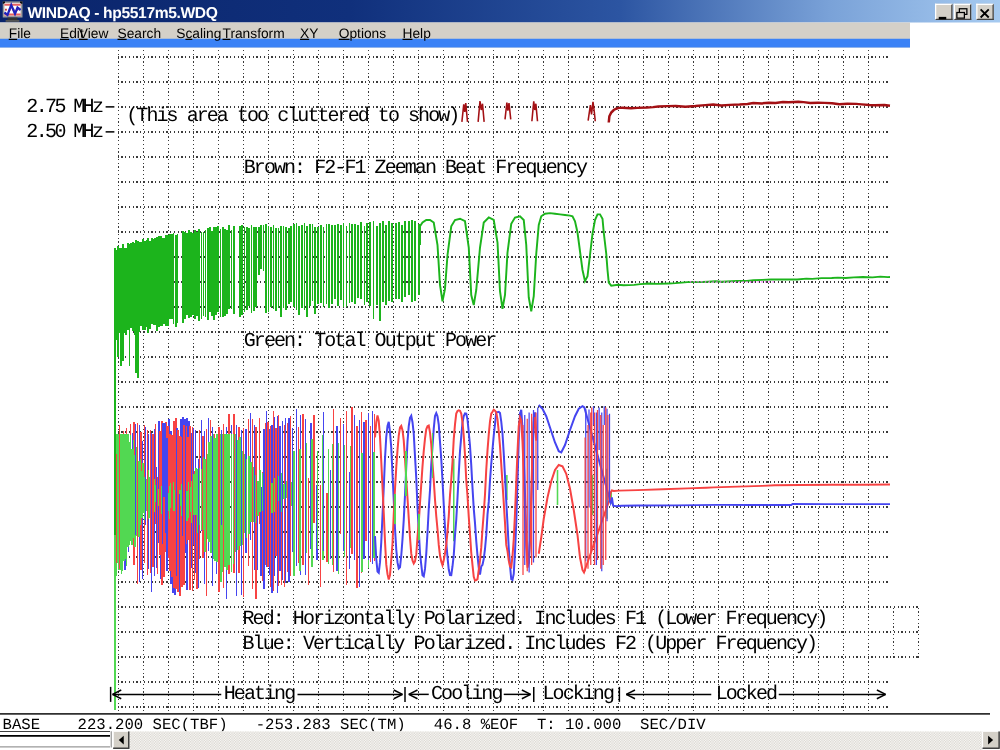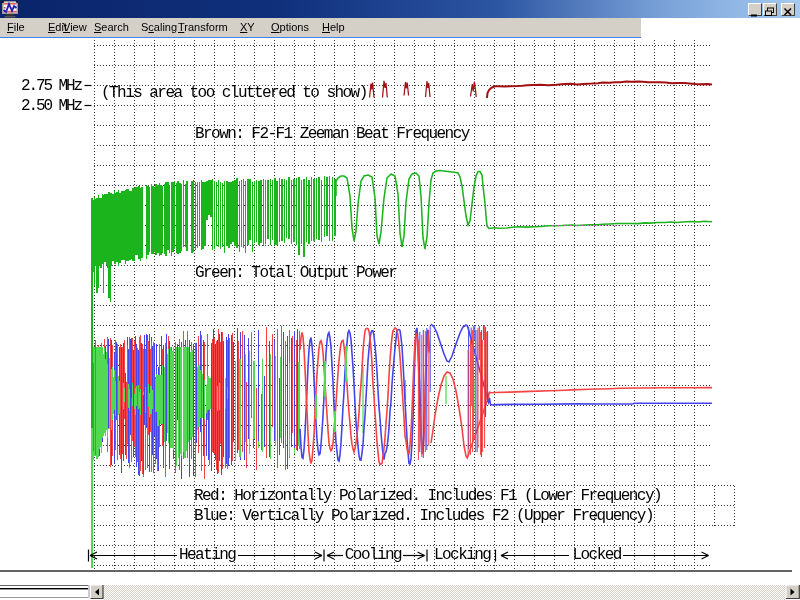--- a/index.html
+++ b/index.html
@@ -4,22 +4,22 @@
 html,body { width:800px; height:600px; overflow:hidden; background:#fff;
   font-family:"Liberation Sans", sans-serif; }
 #win { position:relative; width:800px; height:600px; }
 #title { position:absolute; left:0; top:0; width:800px; height:18px;
   background:linear-gradient(to right,#0a246a 0%,#10307c 35%,#2c55a2 62%,#7aa2d8 83%,#a6caf0 100%); }
 #title .cap { position:absolute; left:22px; top:2.5px; color:#fff; font-size:12.5px;
   font-weight:bold; letter-spacing:-0.3px; white-space:pre; }
 .wbtn { position:absolute; top:3px; width:14px; height:13px; background:#d4d0c8;
   border-top:1px solid #fff; border-left:1px solid #fff;
   border-right:1px solid #404040; border-bottom:1px solid #404040; }
-#menubar { position:absolute; left:0; top:18px; width:641px; height:20px;
-  background:#d4d0c8; border-bottom:1px solid #3b82f6; }
+#menubar { position:absolute; left:0; top:18px; width:728px; height:20px;
+  background:#d4d0c8; border-bottom:7px solid #3b82f6; }
 .mi { position:absolute; top:3px; font-size:11px; color:#000; }
 #plot { position:absolute; left:0; top:0; }
 .gd line { stroke:#3a3a3a; stroke-width:1; stroke-dasharray:1 2; }
 .gm { fill:none; stroke:#1cb41c; stroke-width:1.55; }
 .gmd { fill:none; stroke:#1cb41c; stroke-width:1.4; }
 .gb { fill:none; stroke:#52d852; stroke-width:1.25; }
 .bls { fill:none; stroke:#4545f0; stroke-width:1.0; }
 .rds { fill:none; stroke:#f74343; stroke-width:1.0; }
 .bl { fill:none; stroke:#4545f0; stroke-width:1.6; }
 .rd { fill:none; stroke:#f74343; stroke-width:1.6; }
@@ -197,20 +197,21 @@
     <g fill="#d04040">
           <rect x="2" y="6" width="1.5" height="1.5"></rect>
           <rect x="5" y="6" width="1.5" height="1.5"></rect>
           <rect x="8" y="6" width="1.5" height="1.5"></rect>
           <rect x="11" y="6" width="1.5" height="1.5"></rect>
         </g>
     <polyline points="1.5,9 4,11 7,3 10,10 12,5 14.5,7" fill="none" stroke="#2222bb" stroke-width="1.8"></polyline>
     <rect x="4" y="13" width="8" height="2" fill="#333"></rect>
     <rect x="2.5" y="15" width="11" height="1.5" fill="#555"></rect>
   </svg>
+  <span class="cap">WINDAQ - hp5517m5.WDQ</span>
   <div class="wbtn" style="left:748px"><svg width="12" height="11">
           <rect x="2" y="7.5" width="6" height="2" fill="#000"></rect>
         </svg></div>
   <div class="wbtn" style="left:763px"><svg width="12" height="11">
           <rect x="3.5" y="1" width="6" height="4.5" fill="none" stroke="#000"></rect>
           <rect x="1.5" y="4" width="6" height="4.5" fill="#d4d0c8" stroke="#000"></rect>
         </svg></div>
   <div class="wbtn" style="left:781px"><svg width="12" height="11">
           <path d="M2.5,1.5 L9,8 M9,1.5 L2.5,8" stroke="#000" stroke-width="1.5"></path>
         </svg></div>
@@ -219,20 +220,21 @@
 <span class="mi" style="left:7px"><u>F</u>ile</span>
 <span class="mi" style="left:48px"><u>E</u>dit</span>
 <span class="mi" style="left:63px"><u>V</u>iew</span>
 <span class="mi" style="left:94px"><u>S</u>earch</span>
 <span class="mi" style="left:141px">S<u>c</u>aling</span>
 <span class="mi" style="left:178px"><u>T</u>ransform</span>
 <span class="mi" style="left:240px"><u>X</u>Y</span>
 <span class="mi" style="left:271px"><u>O</u>ptions</span>
 <span class="mi" style="left:322px"><u>H</u>elp</span>
 </div>
+<div id="status"><span>BASE    223.200 SEC(TBF)   -253.283 SEC(TM)   46.8 %EOF  T: 10.000  SEC/DIV</span></div>
 <div id="sbar">
 <svg width="800" height="15">
   <defs>
           <pattern id="dth" width="2" height="2" patternUnits="userSpaceOnUse">
     <rect width="2" height="2" fill="#fff"></rect>
             <rect width="1" height="1" fill="#d4d0c8"></rect>
     <rect x="1" y="1" width="1" height="1" fill="#d4d0c8"></rect>
           </pattern>
         </defs>
   <rect x="104" y="0" width="682" height="15" fill="url(#dth)"></rect>

